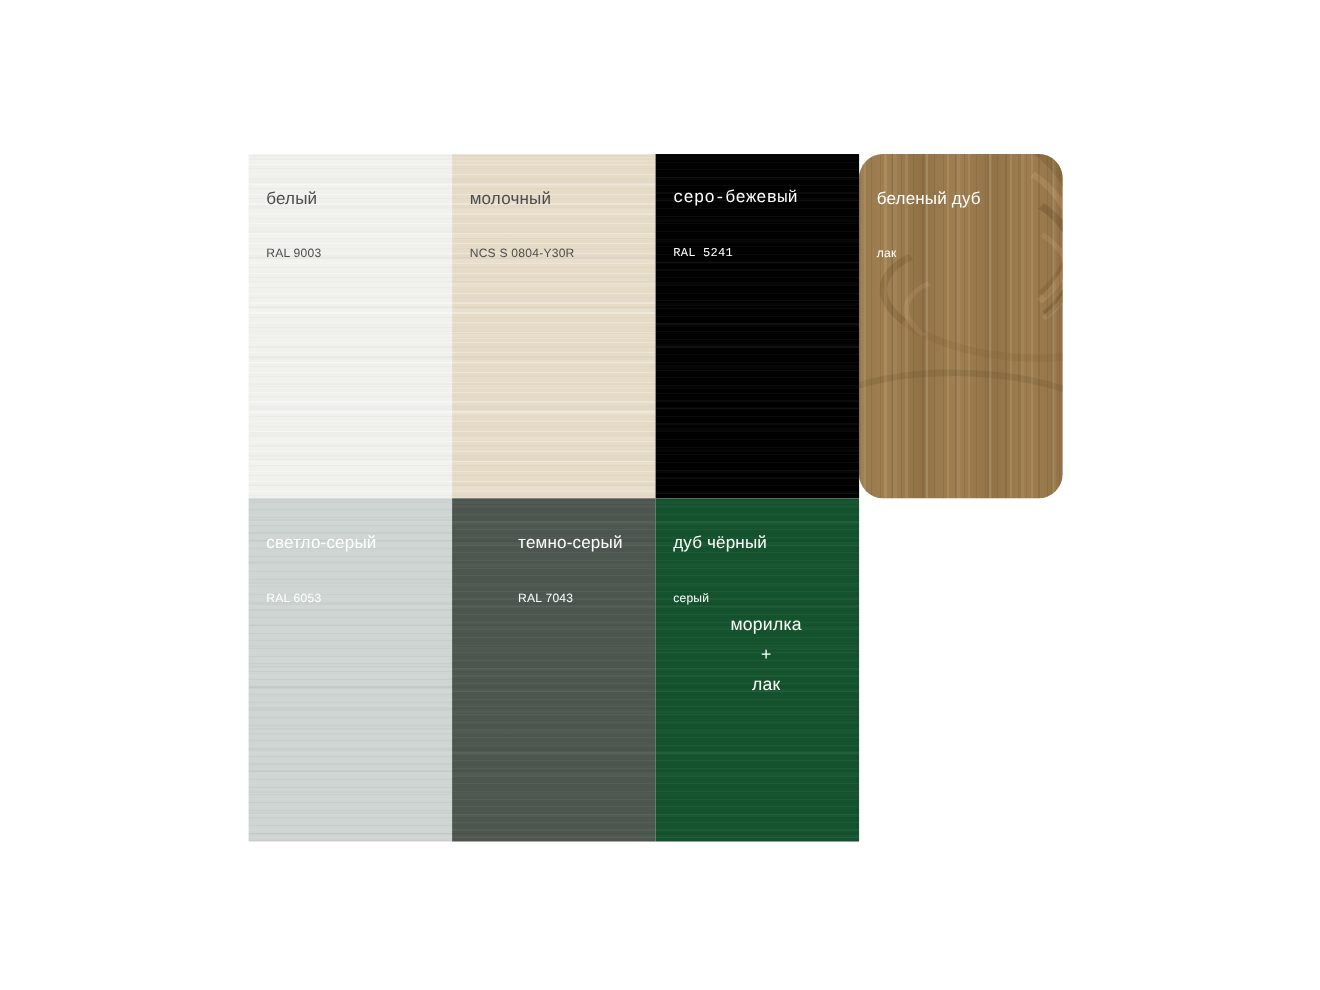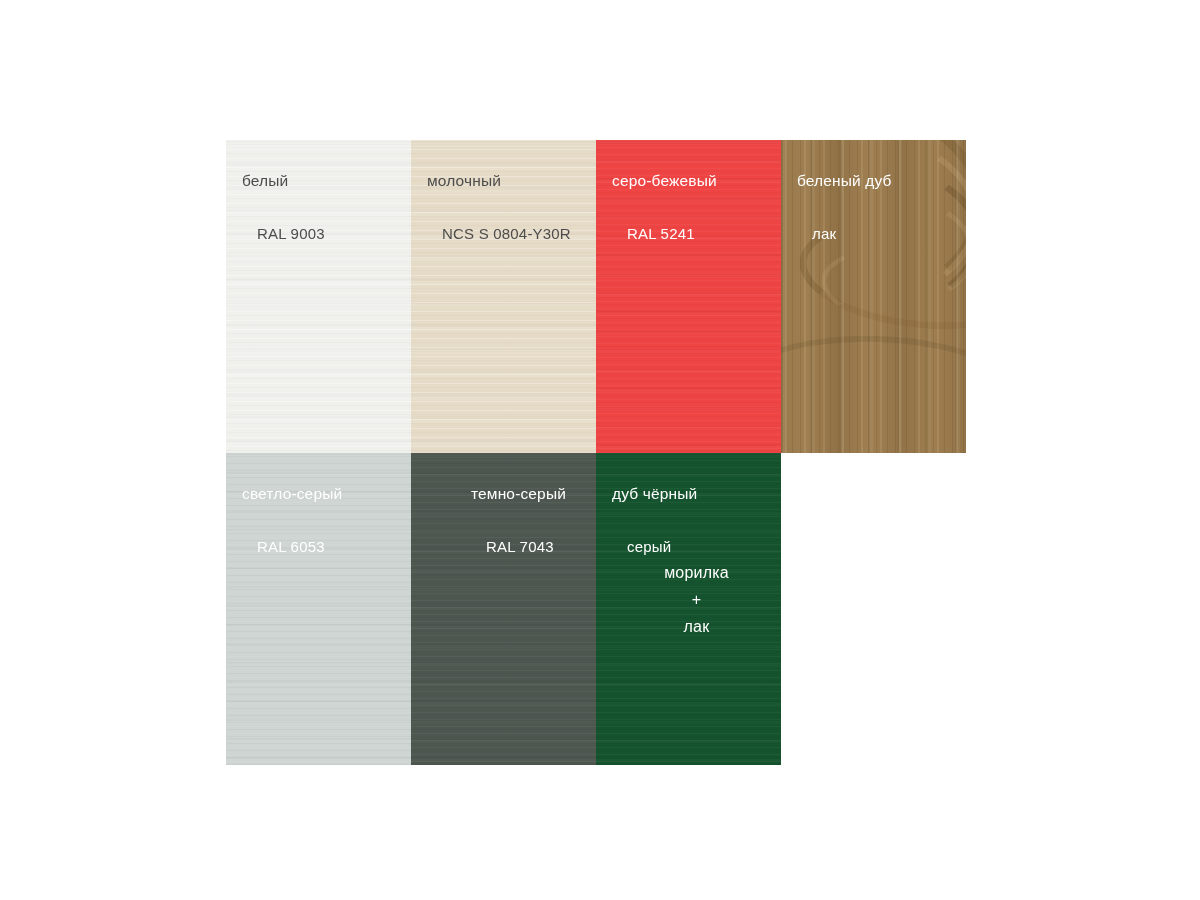--- a/index.html
+++ b/index.html
@@ -54,26 +54,25 @@
   }
 
   .swatch-name {
     font-size: 15.5px;
     letter-spacing: 0.15px;
     white-space: nowrap;
     display: block;
   }
 
   .swatch-code {
-    font-size: 15px;
+    font-size: 11px;
     letter-spacing: 0.2px;
     white-space: nowrap;
     display: block;
     margin-top: 37px;
-    margin-left: 15px;
   }
 
   .swatch-code-extra {
     font-size: 16px;
     letter-spacing: 0.2px;
     white-space: nowrap;
     display: block;
     margin-top: 11px;
     text-align: center;
   }
@@ -187,29 +186,29 @@
     </div>
 
     <div class="swatch text-dark" style="background:#e5dbc7;">
       <div class="swatch-texture grain-h-soft"></div>
       <div class="swatch-label">
         <span class="swatch-name">молочный</span>
         <span class="swatch-code">NCS S 0804-Y30R</span>
       </div>
     </div>
 
-    <div class="swatch text-light" style="background:#ef4444;">
+    <div class="swatch text-light" style="background:#000000;font-family:Liberation Mono, monospace;">
       <div class="swatch-texture grain-h"></div>
       <div class="swatch-label">
         <span class="swatch-name">серо-бежевый</span>
         <span class="swatch-code">RAL 5241</span>
       </div>
     </div>
 
-    <div class="swatch text-light" style="background:#9c7c4f;">
+    <div class="swatch text-light" style="background:#9c7c4f;border-radius:22px;">
       <div class="swatch-texture" style="background:
              linear-gradient(to right,
                rgba(150,120,75,0.55) 0%,
                rgba(168,137,90,0.25) 14%,
                rgba(120,92,52,0.30) 30%,
                rgba(175,143,96,0.20) 48%,
                rgba(126,98,58,0.34) 66%,
                rgba(168,136,88,0.22) 82%,
                rgba(132,103,62,0.42) 100%);"></div>
       <div class="oak-arcs">

